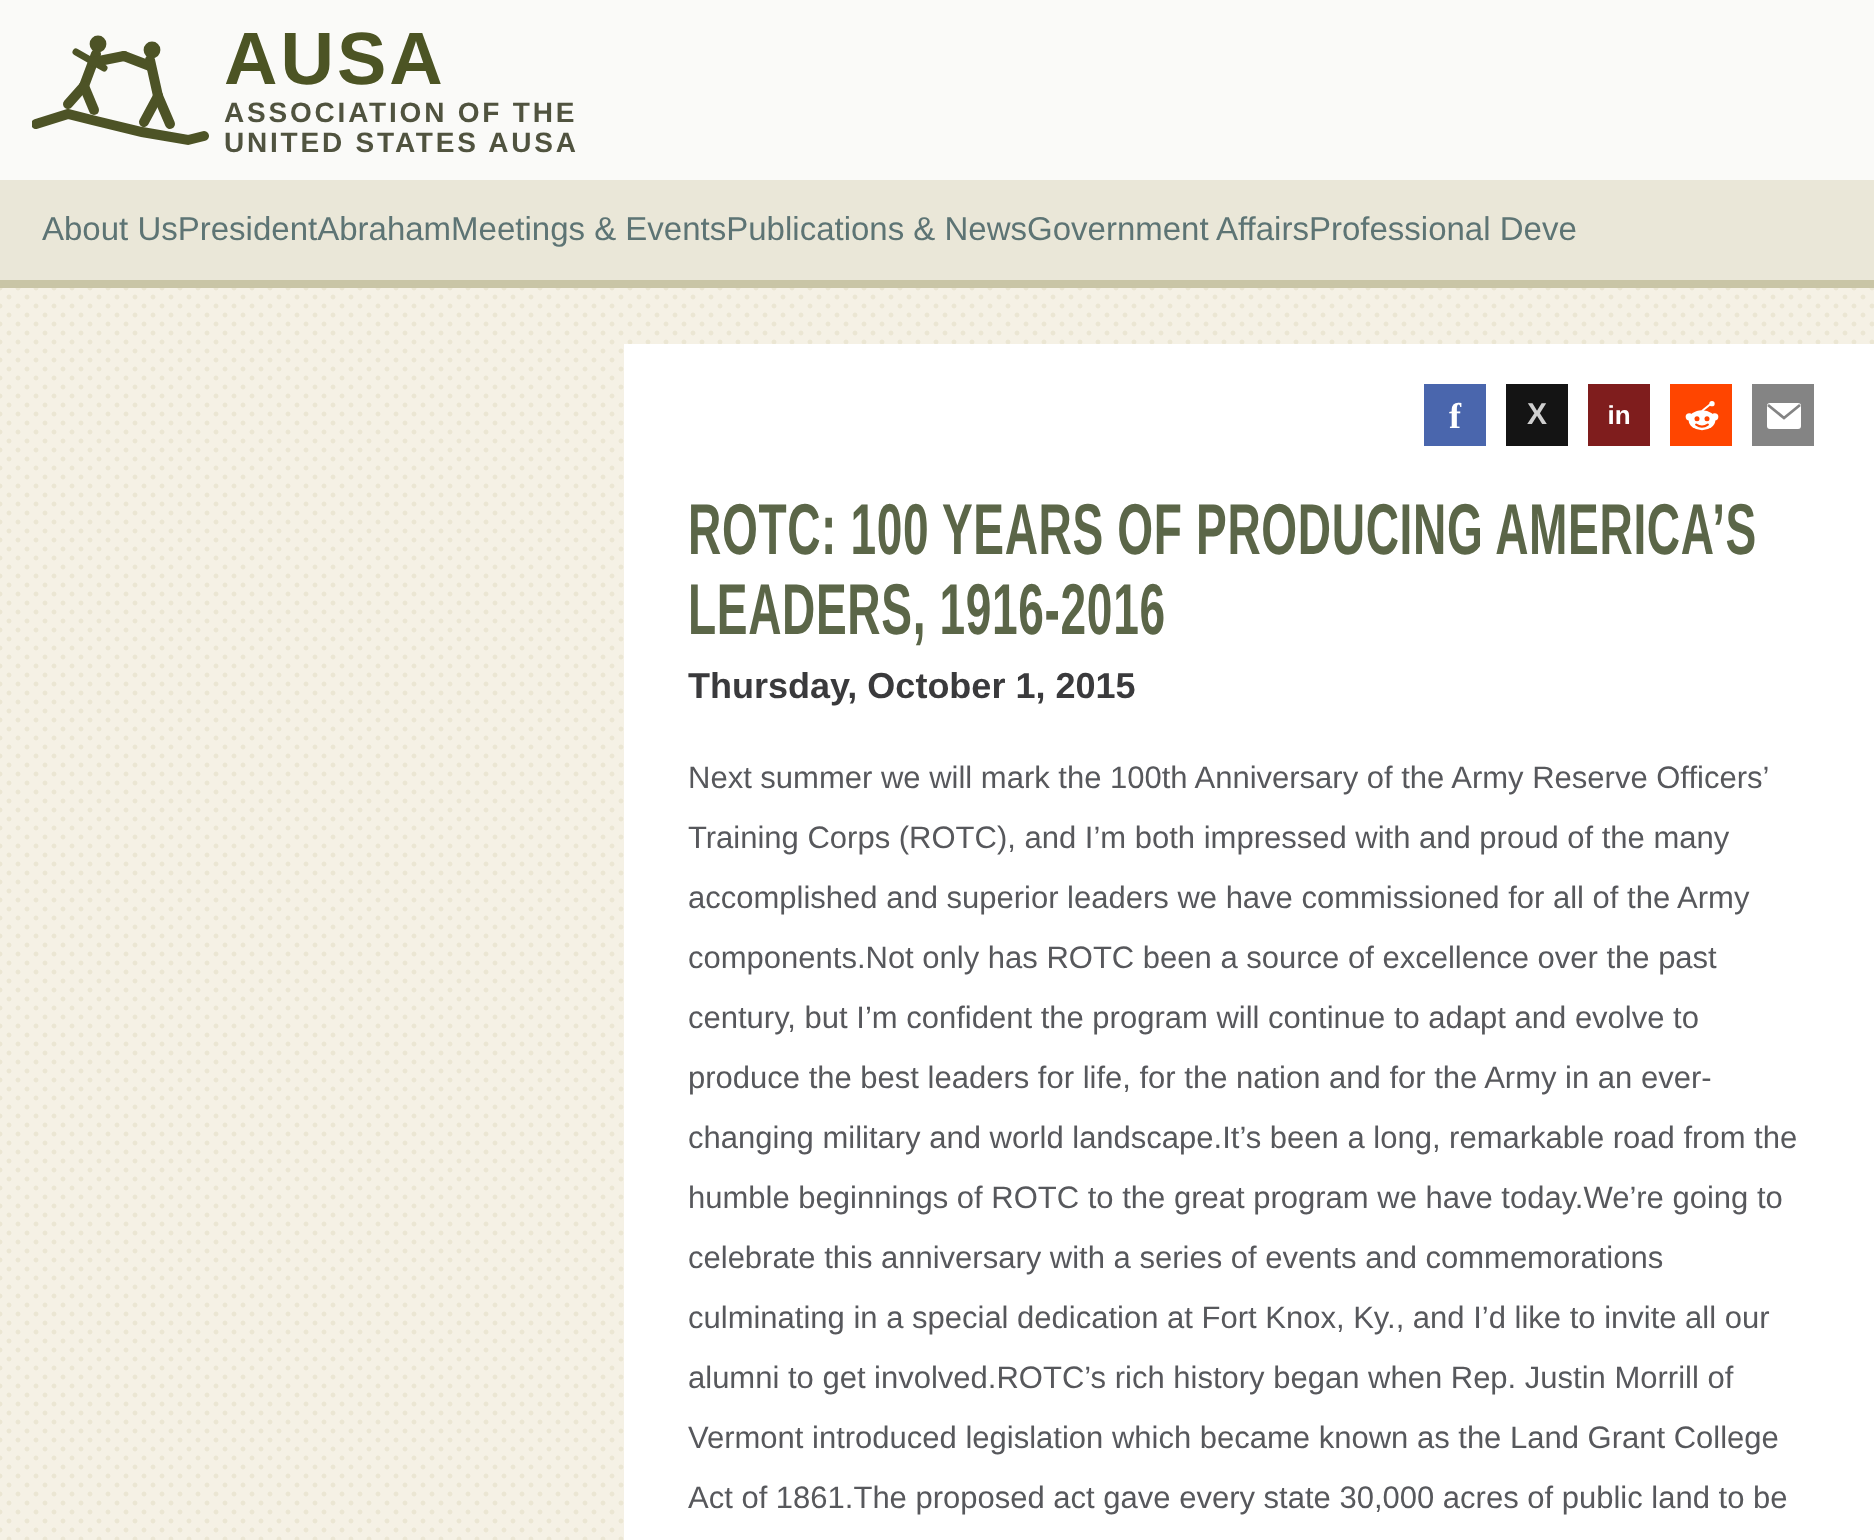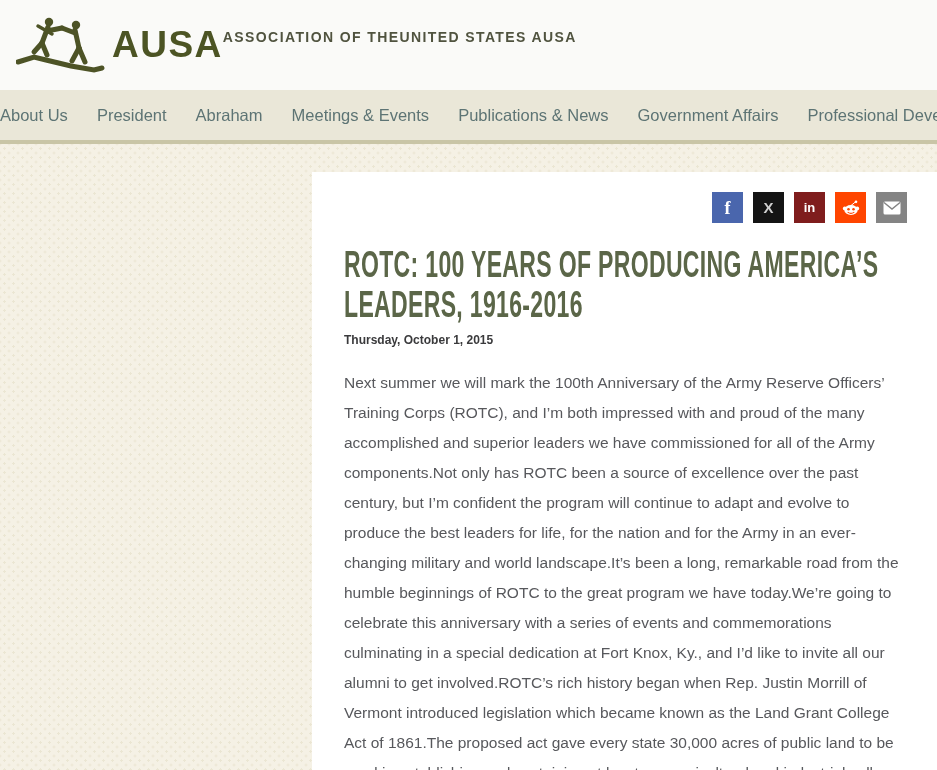--- a/index.html
+++ b/index.html
@@ -4,44 +4,44 @@
 <style>
   * { margin:0; padding:0; box-sizing:border-box; }
   html,body { width:937px; height:770px; }
   body { font-family:"Liberation Sans", sans-serif; overflow:hidden; background:#f5f1e5; }
   .page { width:937px; height:770px; overflow:hidden; display:flex; flex-direction:column; }
 
   
   .site-header { height:90px; background:#fafaf8; display:flex; align-items:center; padding-left:16px; flex:0 0 auto; }
   .logo { display:flex; align-items:center; cursor:pointer; }
   .logo-icon { width:90px; height:70px; margin-right:6px; }
-  .logo-text { display:flex; flex-direction:row; }
+  .logo-text { display:flex; flex-direction:column; }
   .logo-acronym { font-size:37px; font-weight:bold; letter-spacing:1.5px; color:#4c5424; line-height:34px; }
   .logo-tagline { font-size:14px; font-weight:bold; letter-spacing:1.4px; color:#50533f; line-height:12px; margin-top:3px; }
 
   
-  .main-nav { height:54px; background:#eae7d8; border-bottom:4px solid #c9c5a6; display:flex; align-items:center; gap:29px; white-space:nowrap; overflow:hidden; flex:0 0 auto;text-align:right; }
+  .main-nav { height:54px; background:#eae7d8; border-bottom:4px solid #c9c5a6; display:flex; align-items:center; padding-left:21px; white-space:nowrap; overflow:hidden; flex:0 0 auto;text-align:right; }
   .nav-item { font-size:16.5px; color:#5d7474; cursor:pointer; text-decoration:none; flex:0 0 auto; }
 
   
   .main-area { flex:1 1 auto; background-color:#f5f1e5;
     background-image: radial-gradient(#ebe6d3 1px, rgba(0,0,0,0) 1.4px), radial-gradient(#ebe6d3 1px, rgba(0,0,0,0) 1.4px);
     background-size:9px 9px; background-position:0 0, 4.5px 4.5px;
     overflow:hidden; }
 
   
   .article-panel { margin-left:312px; margin-top:28px; width:625px; min-height:600px; background:#ffffff; padding:20px 30px 40px 32px; }
 
   .share-row { display:flex; justify-content:flex-end; gap:10px; }
   .share-btn { width:31px; height:31px; display:flex; align-items:center; justify-content:center; cursor:pointer; border:none; }
   .share-glyph { color:#ffffff; font-weight:bold; font-size:15px; line-height:1; }
   .share-btn svg { display:block; }
 
   .article-title { margin-top:22px; color:#5b6648; font-weight:bold; font-size:36px; line-height:40px; letter-spacing:0.5px; transform:scaleX(0.64); transform-origin:0 0; white-space:nowrap; }
-  .article-date { margin-top:8px; font-size:12px; font-weight:bold; color:#3a3a3c; }
+  .article-date { margin-top:8px; font-size:18px; font-weight:bold; color:#3a3a3c; }
   .article-body { margin-top:21px; font-size:15.5px; line-height:30px; color:#57585c; width:563px; }
 </style>
 </head>
 <body>
 
 <div class="page">
 
   <header class="site-header">
     <div class="logo">
       <svg class="logo-icon" viewBox="0 0 90 70" fill="none" stroke="#4d5326" stroke-width="5" stroke-linecap="round">

